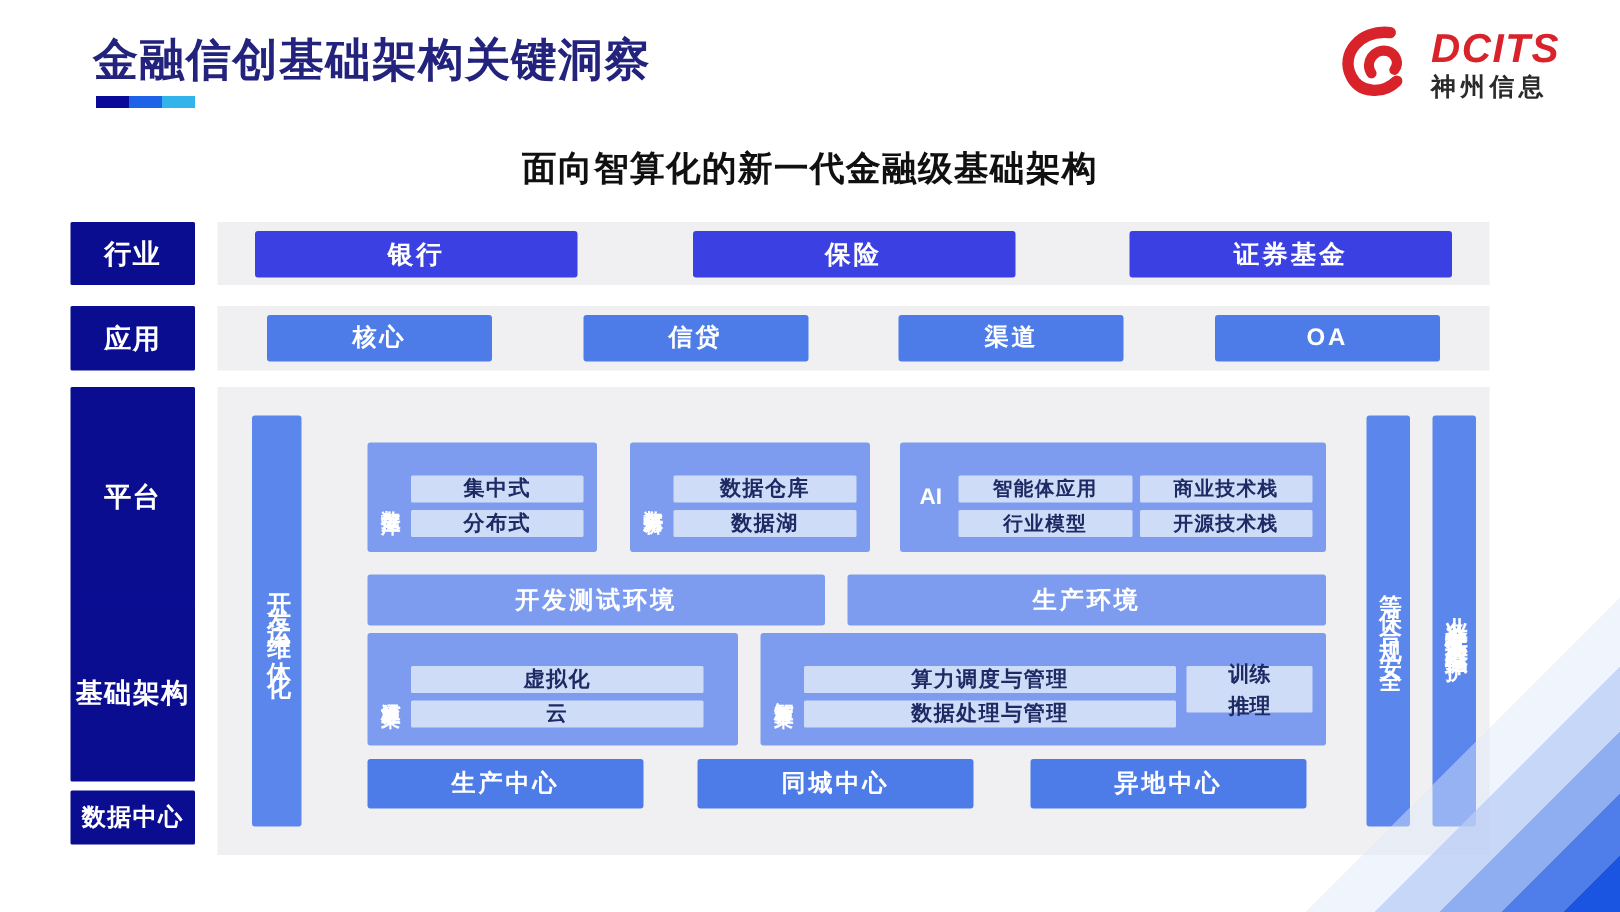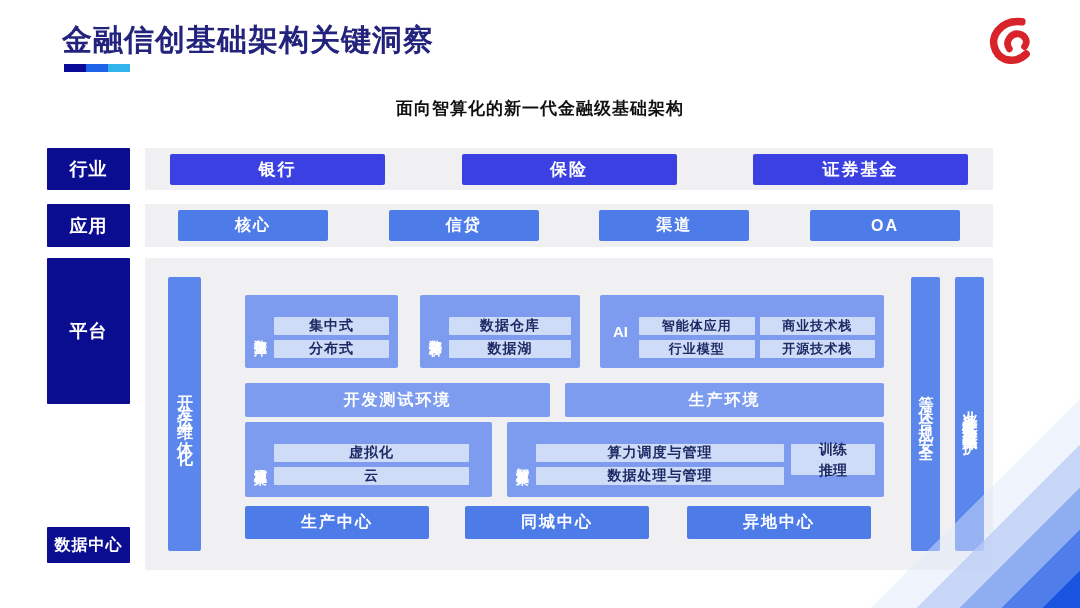--- a/index.html
+++ b/index.html
@@ -10,21 +10,21 @@
   
   .title{position:absolute;left:62px;top:20px;font-size:30px;font-weight:bold;color:#23237d;letter-spacing:1px;white-space:nowrap;}
   .underline{position:absolute;left:64px;top:64px;width:66px;height:8px;display:flex;}
   .underline span{flex:1;height:100%;}
   .u1{background:#0a0a99;} .u2{background:#1e62e8;} .u3{background:#32b4ea;}
   .logo{position:absolute;right:40px;top:16px;display:flex;align-items:center;gap:9px;}
   .logo-swirl{width:58px;height:54px;}
   .logo-text{display:flex;flex-direction:column;align-items:flex-start;line-height:1;}
   .logo-brand{color:#d8232a;font-weight:bold;font-size:27px;font-style:italic;letter-spacing:1px;}
   .logo-company{color:#2b2b2b;font-weight:bold;font-size:16.5px;letter-spacing:3px;margin-top:4px;}
-  .subtitle{position:absolute;left:0;top:97px;width:1080px;text-align:center;font-size:17px;font-weight:bold;color:#101010;letter-spacing:1px;}
+  .subtitle{position:absolute;left:0;top:97px;width:1080px;text-align:center;font-size:23px;font-weight:bold;color:#101010;letter-spacing:1px;}
 
   
   .rail-label{position:absolute;left:47px;width:83px;background:#0b0d91;color:#fff;font-weight:bold;
     display:flex;align-items:center;justify-content:center;font-size:18px;letter-spacing:1px;border-radius:1px;}
   .rl-industry{top:148px;height:42px;}
   .rl-application{top:204px;height:43px;}
   .rl-platform{top:258px;height:146px;}
   .rl-infrastructure{top:403px;height:118px;}
   .rl-datacenter{top:527px;height:36px;font-size:16px;}
 
@@ -98,27 +98,32 @@
     <span class="u3"></span>
   </div>
 
   <div class="logo">
     <svg class="logo-swirl" viewBox="0 0 64 64">
       <g transform="rotate(-18 32 32)">
         <path d="M52 12 C30 2 9 16 12 35 C14 50 31 57 45 50" fill="none" stroke="#d8232a" stroke-width="9" stroke-linecap="round"></path>
         <path d="M28 38 C25 28 36 20 45 25 C51 29 52 37 46 41" fill="none" stroke="#d8232a" stroke-width="8" stroke-linecap="round"></path>
       </g>
     </svg>
+    <div class="logo-text">
+      <span class="logo-brand">DCITS</span>
+      <span class="logo-company">神州信息</span>
+    </div>
   </div>
 
   <div class="subtitle">面向智算化的新一代金融级基础架构</div>
 
   <div class="rail-label rl-industry">行业</div>
   <div class="rail-label rl-application">应用</div>
   <div class="rail-label rl-platform">平台</div>
+  <div class="rail-label rl-infrastructure">基础架构</div>
   <div class="rail-label rl-datacenter">数据中心</div>
 
   <div class="strip strip1">
     <div class="btn btn-bright">银行</div>
     <div class="btn btn-bright">保险</div>
     <div class="btn btn-bright">证券基金</div>
   </div>
 
   <div class="strip strip2">
     <div class="btn btn-app">核心</div>

